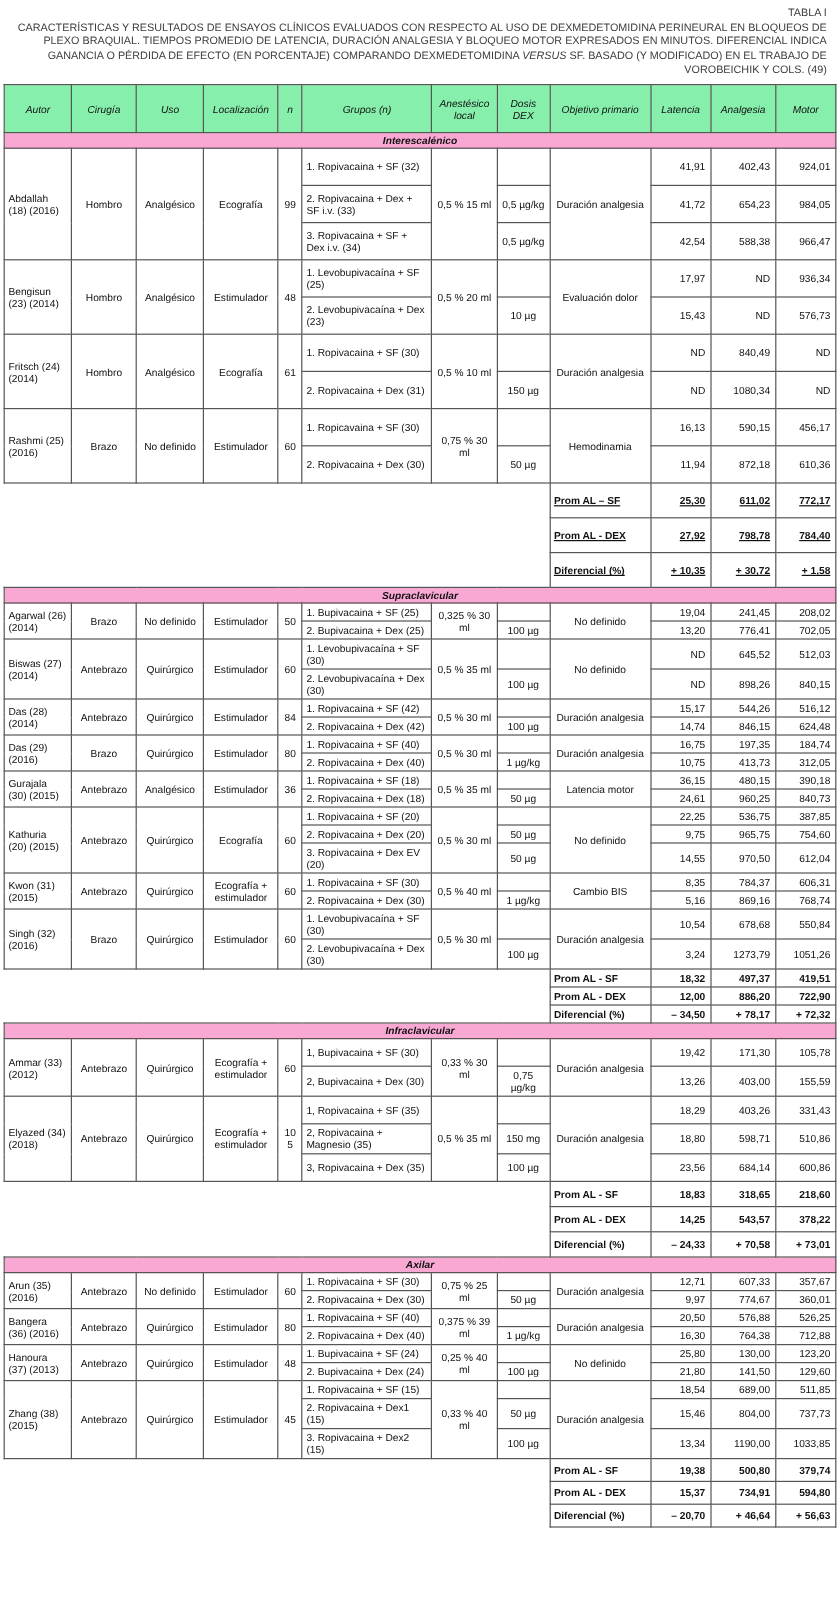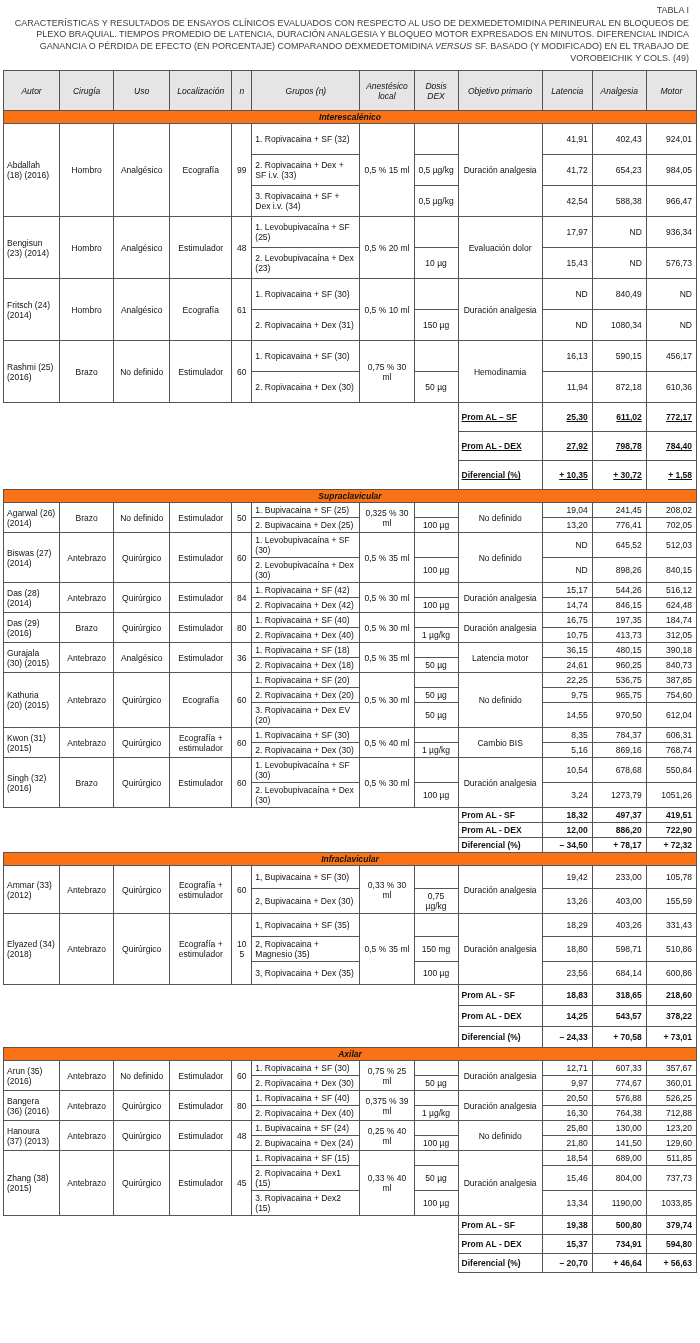--- a/index.html
+++ b/index.html
@@ -6,27 +6,27 @@
   html, body { margin: 0; padding: 0; background: #ffffff; }
   body { width: 700px; font-family: "Liberation Sans", sans-serif; color: #1a1a1a; }
   .page { padding: 5px 3px 2px 3px; }
 
   .title-block { text-align: right; color: #3c3c3c; font-size: 9px; line-height: 1.3; margin: 0 8px 6px 8px; }
   .title-block .tnum { margin-bottom: 1px; }
   .title-block i { }
 
   table { border-collapse: collapse; width: 694px; margin: 0 auto; table-layout: fixed; font-size: 8.5px; color: #111; }
   th, td { border: 1px solid #555; padding: 2px 3px; vertical-align: middle; text-align: center; word-wrap: break-word; }
-  th { background: #e5e5e5; font-style: italic; font-weight: normal; height: 40px; }
+  th { background: #86efac; font-style: italic; font-weight: normal; height: 40px; }
   td.left { text-align: left; }
   td.num { text-align: right; padding-right: 4px; }
   td.bold { font-weight: bold; }
   td.noborder { border: none; background: #fff; }
 
-  tr.section-row td { background: #f97316; font-style: italic; font-weight: bold; text-align: center; height: 12px; padding: 1px; }
+  tr.section-row td { background: #f9a8d4; font-style: italic; font-weight: bold; text-align: center; height: 12px; padding: 1px; }
 
   tr.s0 > td { height: 31px; }
   tr.s1 > td { height: 13px; }
   tr.s2 > td { height: 23px; }
   tr.s3 > td { height: 13px; }
   tr.m0 > td { height: 29px; text-decoration: underline; }
   tr.m1 > td { height: 13px; }
   tr.m2 > td { height: 21px; }
   tr.m3 > td { height: 19px; }
 
@@ -391,21 +391,21 @@
           <td class="left" rowspan="2">Ammar (33) (2012)</td>
           <td rowspan="2">Antebrazo</td>
           <td rowspan="2">Quirúrgico</td>
           <td rowspan="2">Ecografía + estimulador</td>
           <td rowspan="2">60</td>
           <td class="left">1, Bupivacaina + SF (30)</td>
           <td rowspan="2">0,33 % 30 ml</td>
           <td></td>
           <td rowspan="2">Duración analgesia</td>
           <td class="num">19,42</td>
-          <td class="num">233,00</td>
+          <td class="num">171,30</td>
           <td class="num">105,78</td>
         </tr>
         <tr class="s2">
           <td class="left">2, Bupivacaina + Dex (30)</td>
           <td>0,75 µg/kg</td>
           <td class="num">13,26</td>
           <td class="num">403,00</td>
           <td class="num">155,59</td>
         </tr>
         <tr class="s2">

